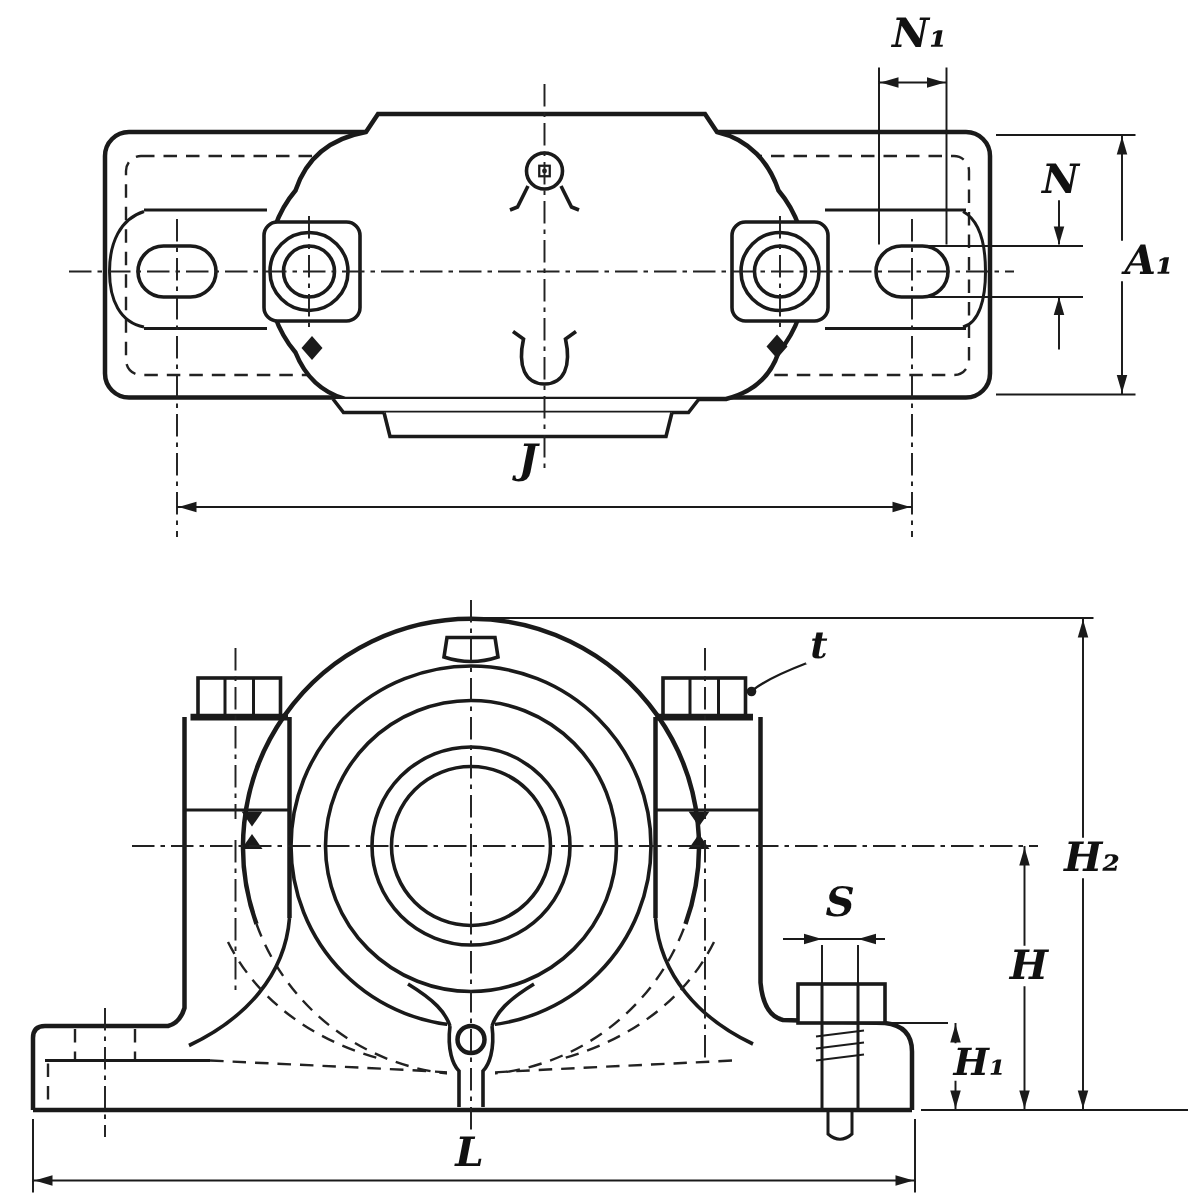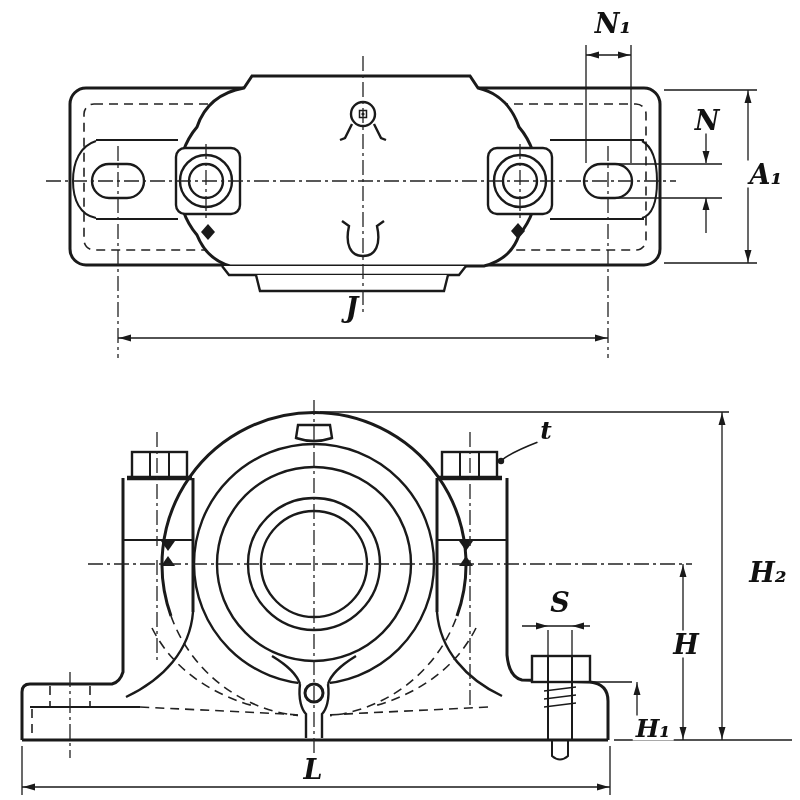--- a/index.html
+++ b/index.html
@@ -184,18 +184,18 @@
     <polygon class="arr" points="23,787 35,783.5 35,790.5"></polygon>
     <polygon class="arr" points="609,787 597,783.5 597,790.5"></polygon>
   </g>
 </svg>
 
   <div class="lbl" style="left:613px;top:23px;">N₁</div>
   <div class="lbl" style="left:707px;top:120px;">N</div>
   <div class="lbl" style="left:766px;top:174px;">A₁</div>
   <div class="lbl" style="left:352px;top:307px;">J</div>
   <div class="lbl small" style="left:546px;top:430px;">t</div>
-  <div class="lbl" style="left:768px;top:572px;">H₂</div>
+  <div class="lbl" style="left:728px;top:572px;">H₂</div>
   <div class="lbl" style="left:686px;top:644px;">H</div>
   <div class="lbl" style="left:560px;top:602px;">S</div>
-  <div class="lbl small" style="left:653px;top:708px;margin-top:20px;">H₁</div>
+  <div class="lbl small" style="left:653px;top:708px;">H₁</div>
   <div class="lbl" style="left:313px;top:769px;">L</div>
 </div>
 
 </body></html>

